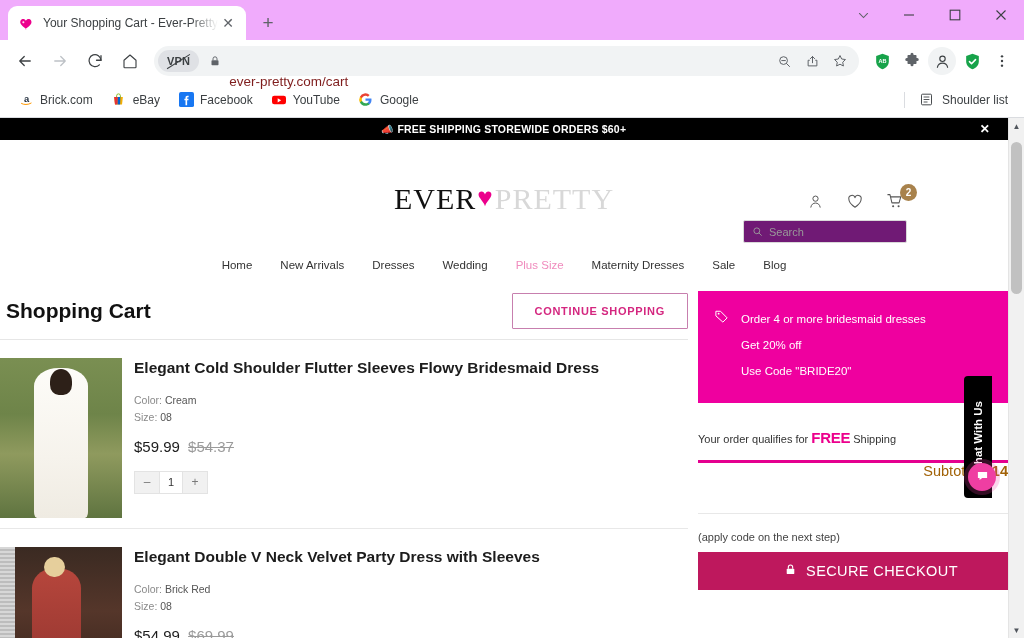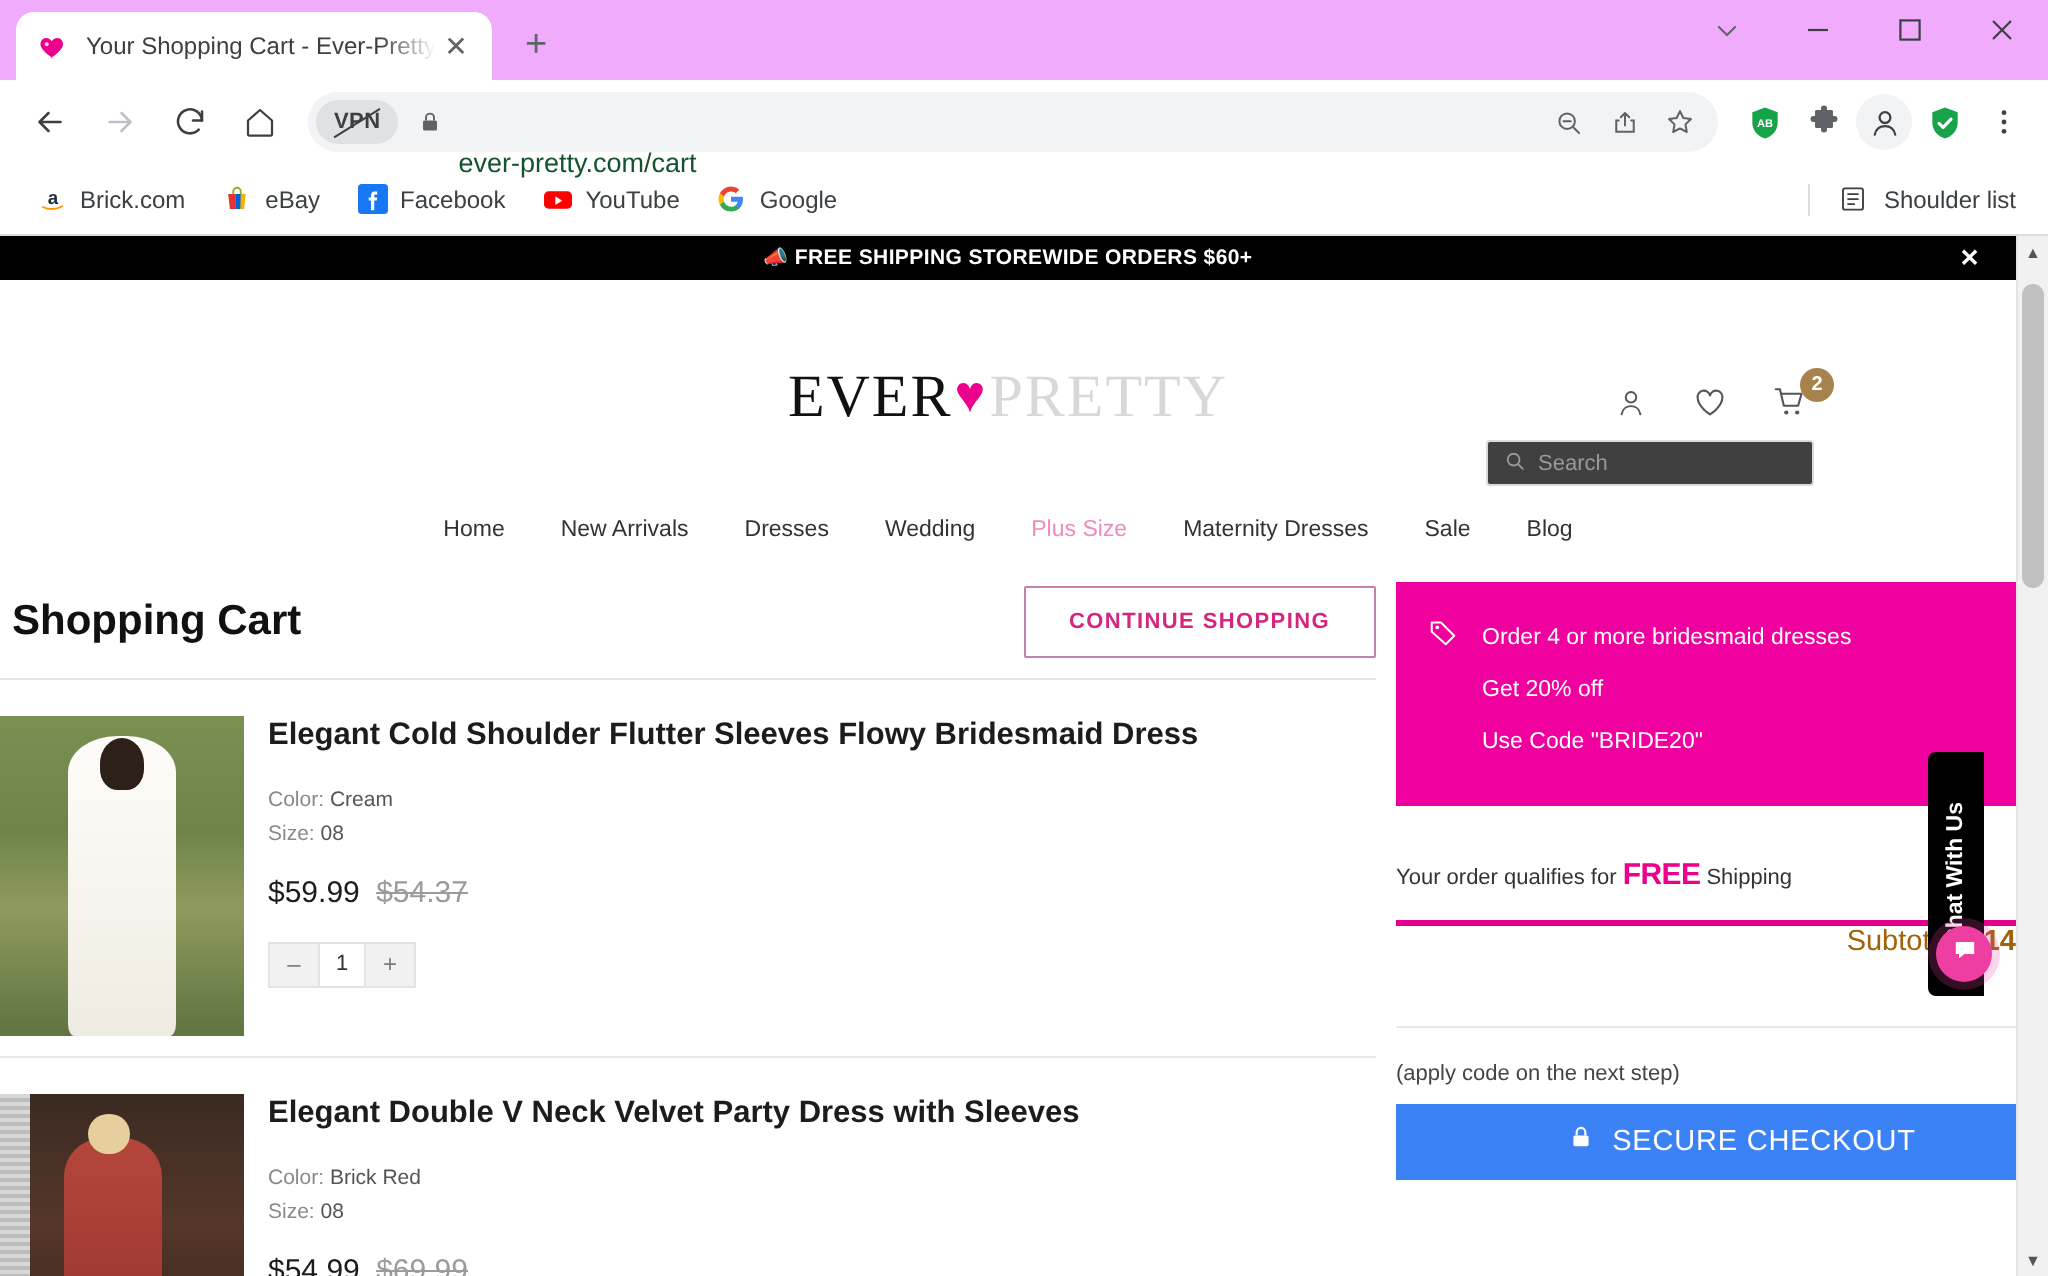--- a/index.html
+++ b/index.html
@@ -67,21 +67,21 @@
     height: 22px; padding: 0 9px; border-radius: 11px; background: #dfe1e5;
     display: flex; align-items: center; justify-content: center;
     font-size: 11px; font-weight: 700; color: #3c4043; letter-spacing: .2px;
     position: relative; margin-right: 2px;
   }
   .vpn-chip .slash {
     position: absolute; left: 7px; right: 7px; top: 50%;
     height: 1px; background: #3c4043; transform: rotate(-32deg);
   }
   .lock-ico { width: 24px; display: flex; align-items: center; justify-content: center; color: #5f6368; }
-  .url { flex: 1; font-size: 13.5px; color: #14532d; white-space: nowrap; overflow: hidden; margin-top: 40px; }
+  .url { flex: 1; font-size: 13.5px; color: #7f1d1d; white-space: nowrap; overflow: hidden; margin-top: 40px; }
   .omni-act { width: 26px; display: flex; align-items: center; justify-content: center; color: #5f6368; }
   .ext-icons { display: flex; align-items: center; gap: 2px; padding-left: 2px; }
   .ext {
     width: 28px; height: 28px; border-radius: 50%; display: flex;
     align-items: center; justify-content: center; color: #5f6368;
   }
 
   .bookmarks {
     height: 36px; background: #ffffff; display: flex; align-items: center;
     padding: 0 10px; border-bottom: 1px solid #dadce0; gap: 2px;
@@ -131,21 +131,21 @@
   }
   .hi { color: #444; display: flex; align-items: center; position: relative; }
   .cart-badge {
     position: absolute; right: -13px; top: -8px; width: 17px; height: 17px;
     border-radius: 50%; background: #a8824c; color: #fff; font-size: 10px;
     display: flex; align-items: center; justify-content: center; font-weight: 600;
   }
   .searchbox {
     position: absolute; right: 101px; top: 199px; width: 164px; height: 23px;
     border: 1px solid #d9d9d9; border-radius: 2px; display: flex;
-    align-items: center; padding: 0 8px; gap: 6px; background: #404040;
+    align-items: center; padding: 0 8px; gap: 6px; background: #701a75;
   }
   .searchbox .ph { font-size: 11px; color: #999; }
 
   .nav {
     display: flex; justify-content: center; align-items: center;
     gap: 28px; height: 26px; font-size: 11.5px; color: #333;
   }
   .nav-item { color: #333; white-space: nowrap; }
   .nav-item.active { color: #f08bbd; }
 
@@ -198,21 +198,21 @@
   .ship-note .free { color: #ec008c; font-weight: 700; font-size: 15px; letter-spacing: -.3px; }
   .ship-bar { height: 3px; background: #e4008f; margin-top: 14px; }
   .subtotal-row {
     display: flex; justify-content: flex-end; align-items: center;
     font-size: 14.5px; color: #a16207;
   }
   .subtotal-val { font-weight: 700; }
   .thin-sep { height: 1px; background: #e8e8e8; margin-top: 34px; }
   .apply-note { font-size: 11px; color: #444; margin-top: 17px; }
   .checkout-btn {
-    margin-top: 9px; background: #3b82f6; color: #fff; height: 38px;
+    margin-top: 9px; background: #be185d; color: #fff; height: 38px;
     display: flex; align-items: center; justify-content: center;
     gap: 9px; font-size: 14.5px; letter-spacing: .4px; padding-left: 36px;
   }
 
   
   .chat-tab {
     position: absolute; right: 16px; top: 258px; width: 28px; height: 122px;
     background: #000; border-radius: 4px 0 0 4px; color: #fff;
     display: flex; align-items: center; justify-content: center;
     font-size: 11.5px; font-weight: 600; z-index: 20;

